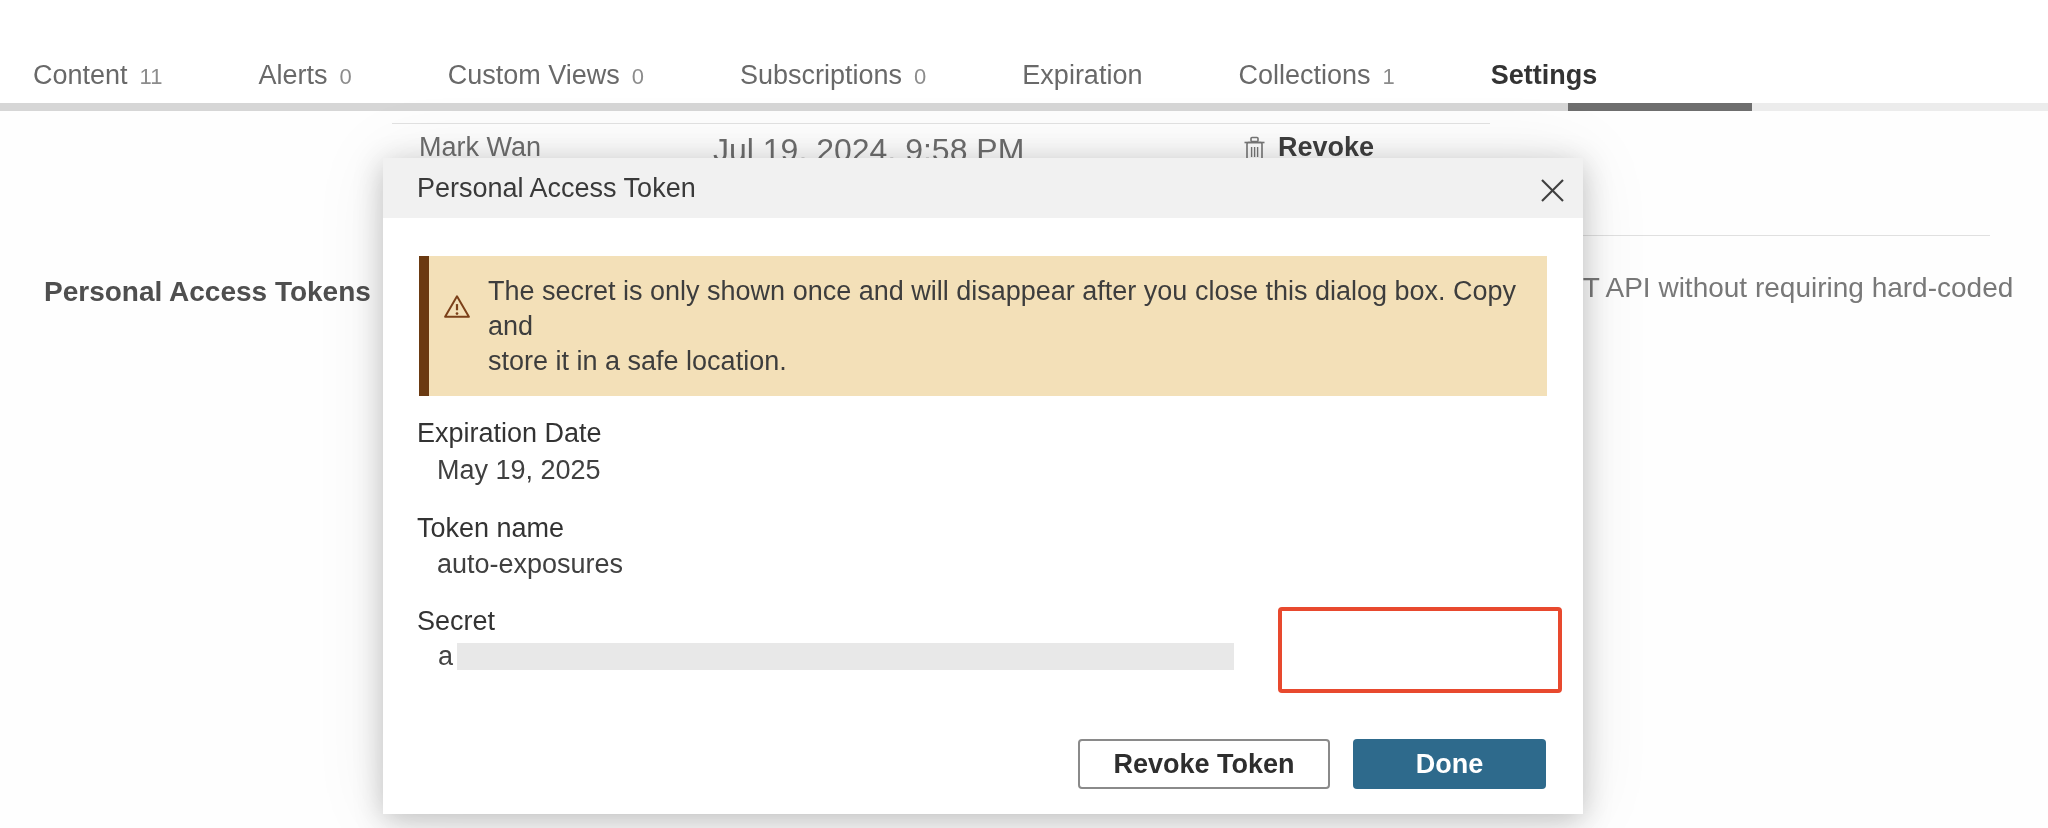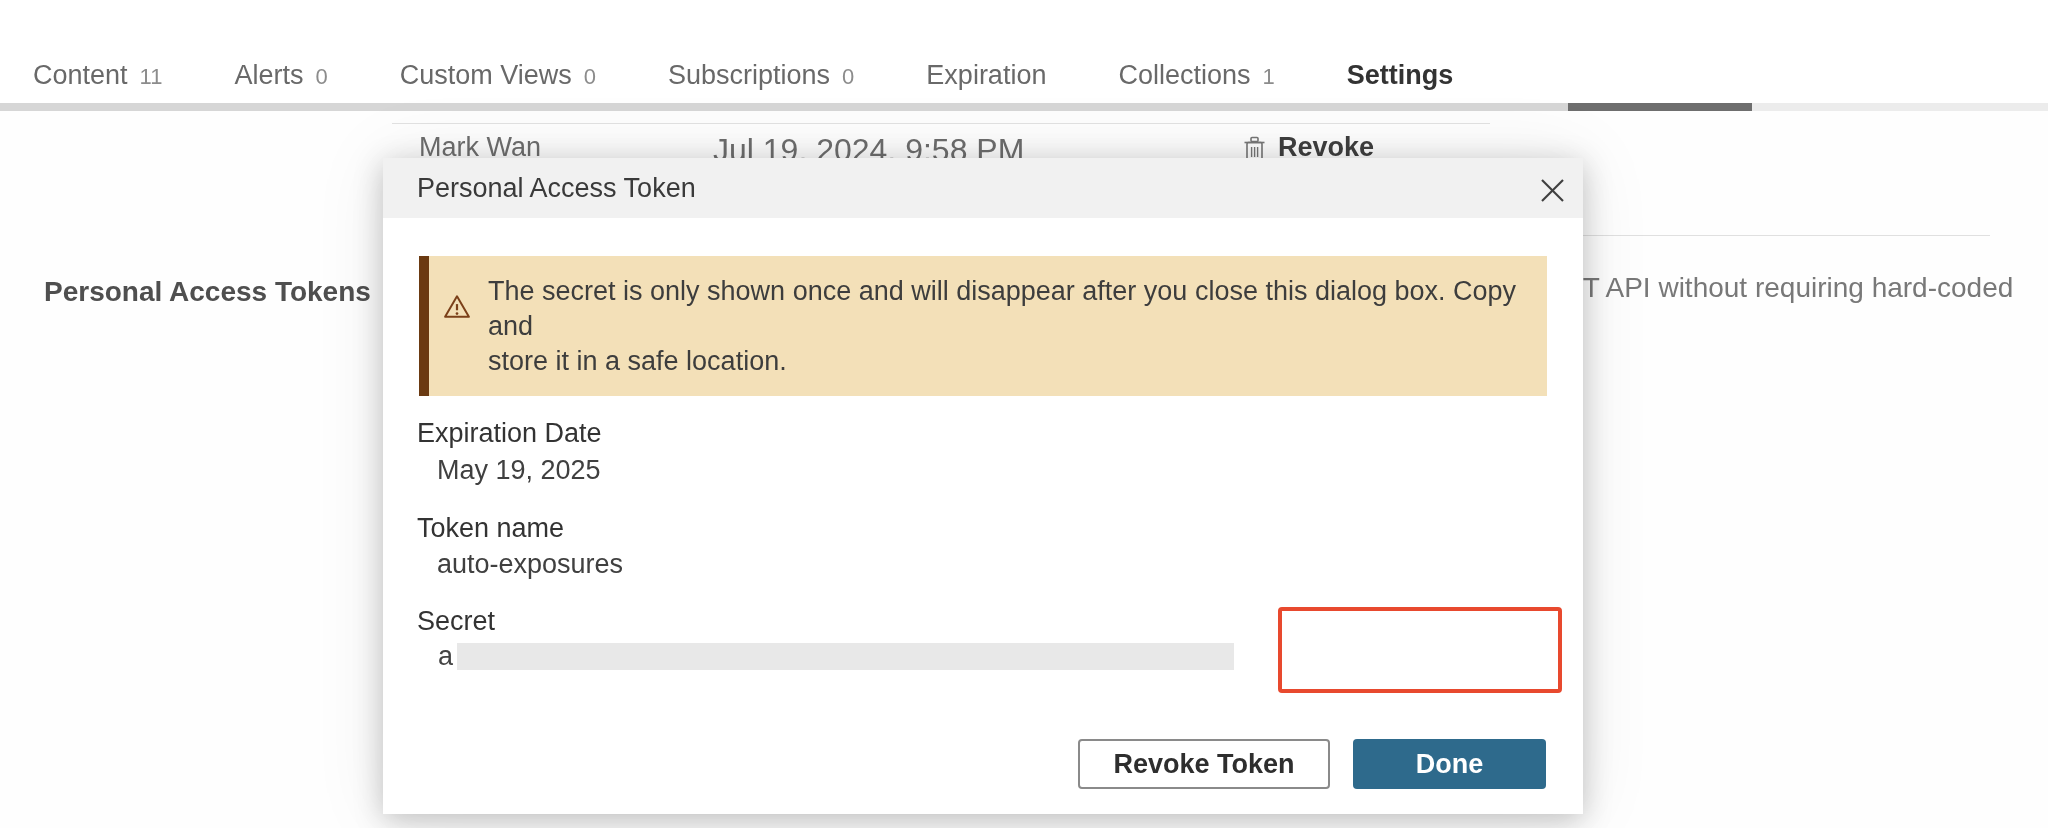--- a/index.html
+++ b/index.html
@@ -16,21 +16,21 @@
     display:flex; align-items:flex-end; background:#fff;
   }
   .tab {
     display:flex; align-items:baseline; margin-bottom:12px; cursor:pointer;
     white-space:nowrap;
   }
   .tab .tab-label { font-size:27px; color:#696969; }
   .tab .tab-count { font-size:22px; color:#8c8c8c; margin-left:12px; }
   .tab.active .tab-label { color:#333; font-weight:700; }
   .tab-0 { margin-left:33px; }
-  .tab + .tab { margin-left:72px;text-align:center; }
+  .tab + .tab { margin-left:96px;text-align:center; }
   .underline-light1 { position:absolute; left:0; top:103px; width:1570px; height:8px; background:#d6d6d6; }
   .underline-dark   { position:absolute; left:1568px; top:103px; width:184px; height:8px; background:#6e6e6e; }
   .underline-light2 { position:absolute; left:1752px; top:103px; width:296px; height:8px; background:#ececec; }
 
   
   .bg-row-border { position:absolute; left:392px; top:123px; width:1098px; height:1px; background:#e2e2e2; }
   .bg-row-user   { position:absolute; left:419px; top:132px; font-size:27px; color:#6e6e6e; }
   .bg-row-date   { position:absolute; left:713px; top:132px; font-size:32px; color:#6e6e6e; }
   .bg-trash      { position:absolute; left:1243px; top:136px; }
   .bg-row-action { position:absolute; left:1278px; top:132px; font-size:27px; color:#3f3f3f; font-weight:700; }

